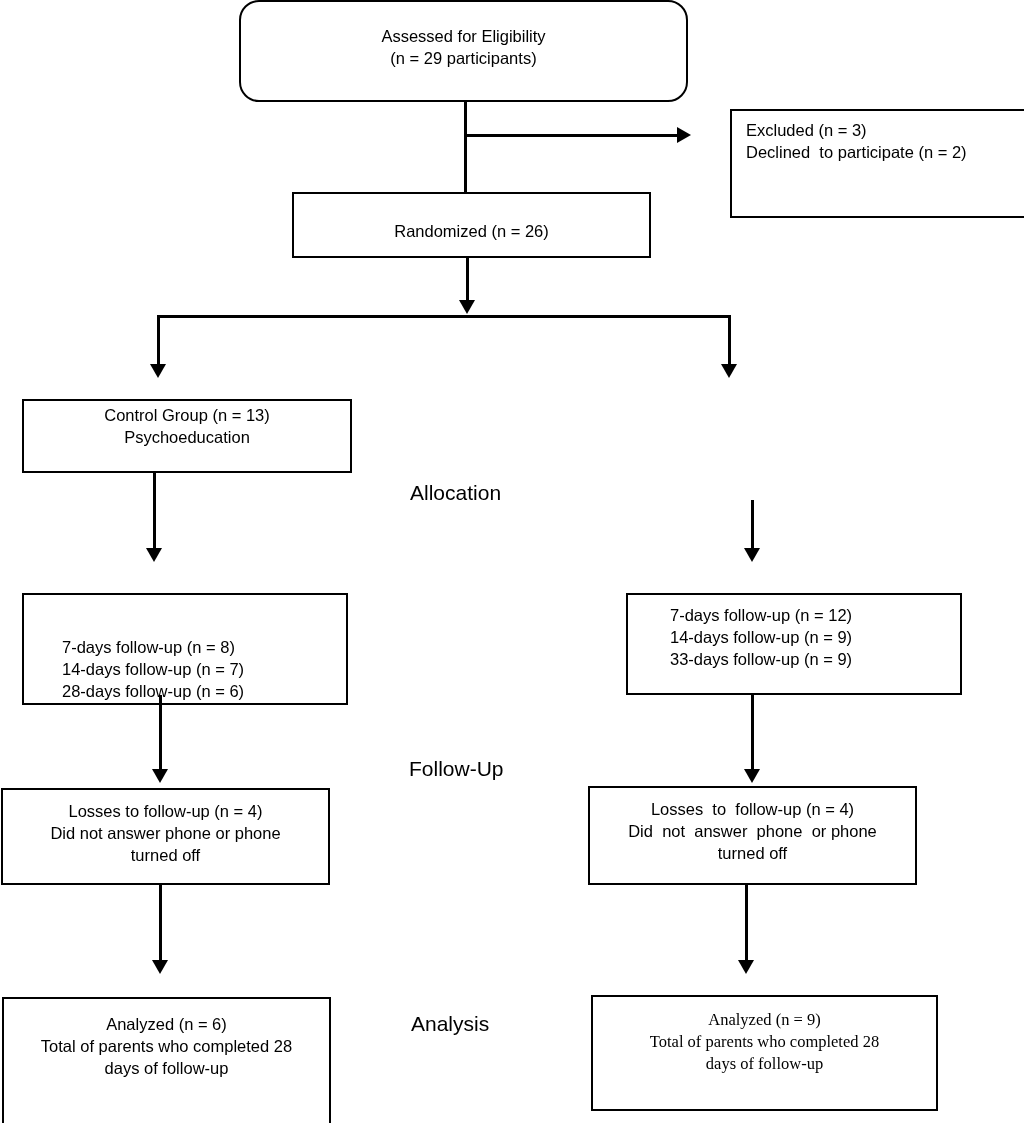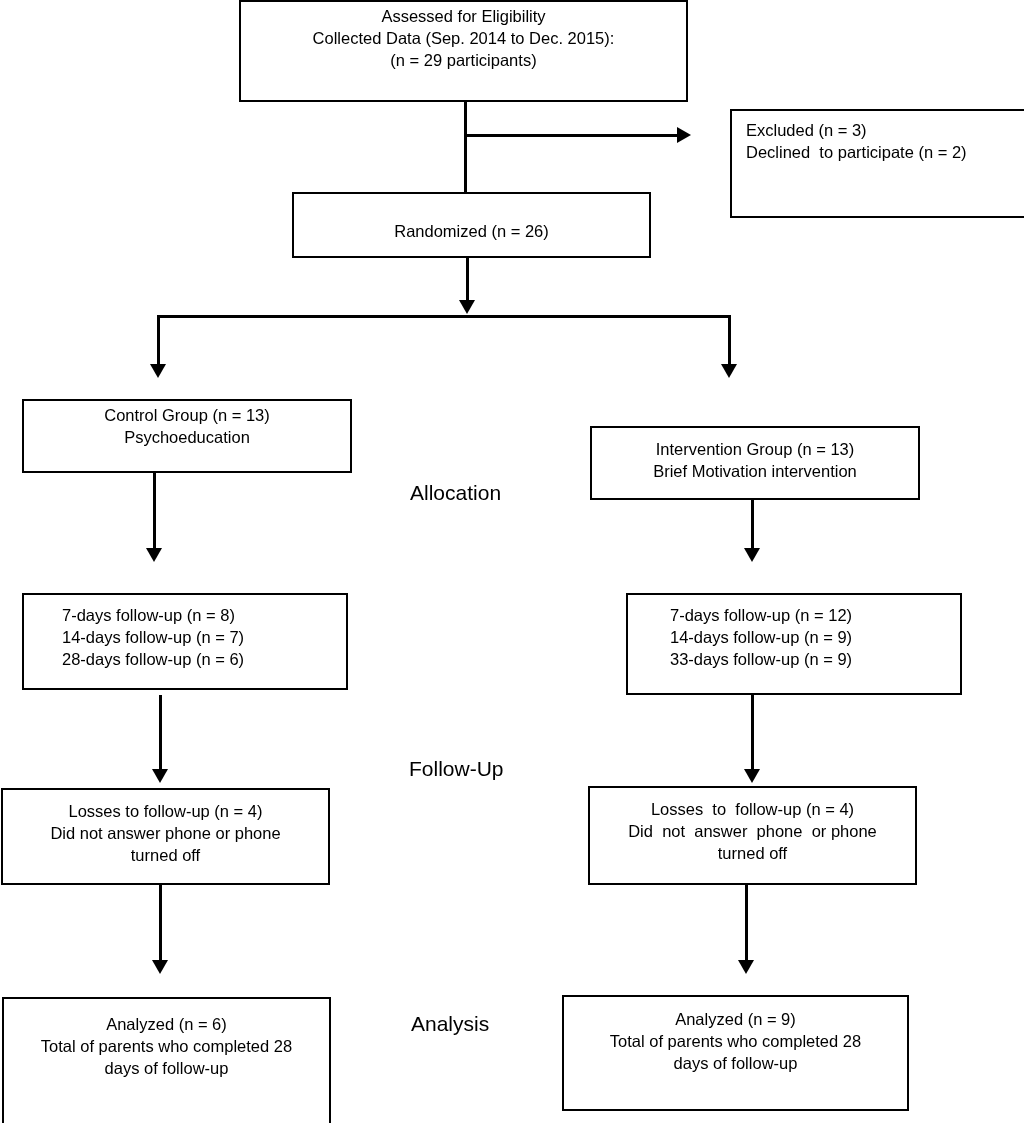--- a/index.html
+++ b/index.html
@@ -82,24 +82,23 @@
     border-top: 8px solid transparent;
     border-bottom: 8px solid transparent;
     border-left: 14px solid #000000;
   }
 </style>
 </head>
 <body>
 
 <div id="diagram">
 
-  <div class="node center" style="left:239px; top:0px; width:449px; height:102px; padding-top:4px;">
+  <div class="node center" style="left:239px; top:0px; width:449px; height:102px; padding-top:24px;border-radius:20px;">
     <div class="inner">
       <span class="txt">Assessed for Eligibility</span>
-      <span class="txt">Collected Data (Sep. 2014 to Dec. 2015):</span>
       <span class="txt">(n = 29 participants)</span>
     </div>
   </div>
 
   <div class="vline" style="left:464px; top:101px; height:92px;"></div>
 
   <div class="hline" style="left:464px; top:134px; width:215px;"></div>
   <div class="arrow-right" style="left:677px; top:127px;"></div>
 
   <div class="node leftalign" style="left:690px; top:109px; width:334px; height:109px; padding-top:9px; padding-left:14px;margin-left:40px;">
@@ -123,36 +122,30 @@
   <div class="vline" style="left:728px; top:315px; height:52px;"></div>
   <div class="arrow-down" style="left:721px; top:364px;"></div>
 
   <div class="node center" style="left:22px; top:399px; width:330px; height:74px; padding-top:4px;">
     <div class="inner">
       <span class="txt">Control Group (n = 13)</span>
       <span class="txt">Psychoeducation</span>
     </div>
   </div>
 
-  <div class="node center" style="left:590px; top:426px; width:330px; height:74px; padding-top:11px;">
-    <div class="inner">
-      <span class="txt">Intervention Group (n = 13)</span>
-      <span class="txt">Brief Motivation intervention</span>
-    </div>
-  </div>
 
   <div class="stage-label" style="left:410px; top:461px;margin-top:20px;">Allocation</div>
 
   <div class="vline" style="left:153px; top:473px; height:78px;"></div>
   <div class="arrow-down" style="left:146px; top:548px;"></div>
 
   <div class="vline" style="left:751px; top:500px; height:52px;"></div>
   <div class="arrow-down" style="left:744px; top:548px;"></div>
 
-  <div class="node leftalign" style="left:22px; top:593px; width:326px; height:97px; padding-top:10px; padding-left:38px;">
+  <div class="node leftalign" style="left:22px; top:593px; width:326px; height:112px; padding-top:10px; padding-left:38px;justify-content:flex-end;">
     <div class="inner">
       <span class="txt">7-days follow-up (n = 8)</span>
       <span class="txt">14-days follow-up (n = 7)</span>
       <span class="txt">28-days follow-up (n = 6)</span>
     </div>
   </div>
 
   <div class="node leftalign" style="left:586px; top:593px; width:336px; height:102px; padding-top:10px; padding-left:42px;margin-left:40px;">
     <div class="inner">
       <span class="txt">7-days follow-up (n = 12)</span>
@@ -194,21 +187,21 @@
   <div class="stage-label" style="left:411px; top:1012px;">Analysis</div>
 
   <div class="node center" style="left:2px; top:997px; width:329px; height:128px; padding-top:15px;">
     <div class="inner">
       <span class="txt">Analyzed (n = 6)</span>
       <span class="txt">Total of parents who completed 28</span>
       <span class="txt">days of follow-up</span>
     </div>
   </div>
 
-  <div class="node center" style="left:562px; top:995px; width:347px; height:116px; padding-top:12px;">
+  <div class="node center" style="left:591px; top:995px; width:347px; height:116px; padding-top:12px;font-family:Liberation Serif, serif;">
     <div class="inner">
       <span class="txt">Analyzed (n = 9)</span>
       <span class="txt">Total of parents who completed 28</span>
       <span class="txt">days of follow-up</span>
     </div>
   </div>
 
 </div>
 
 </body></html>

